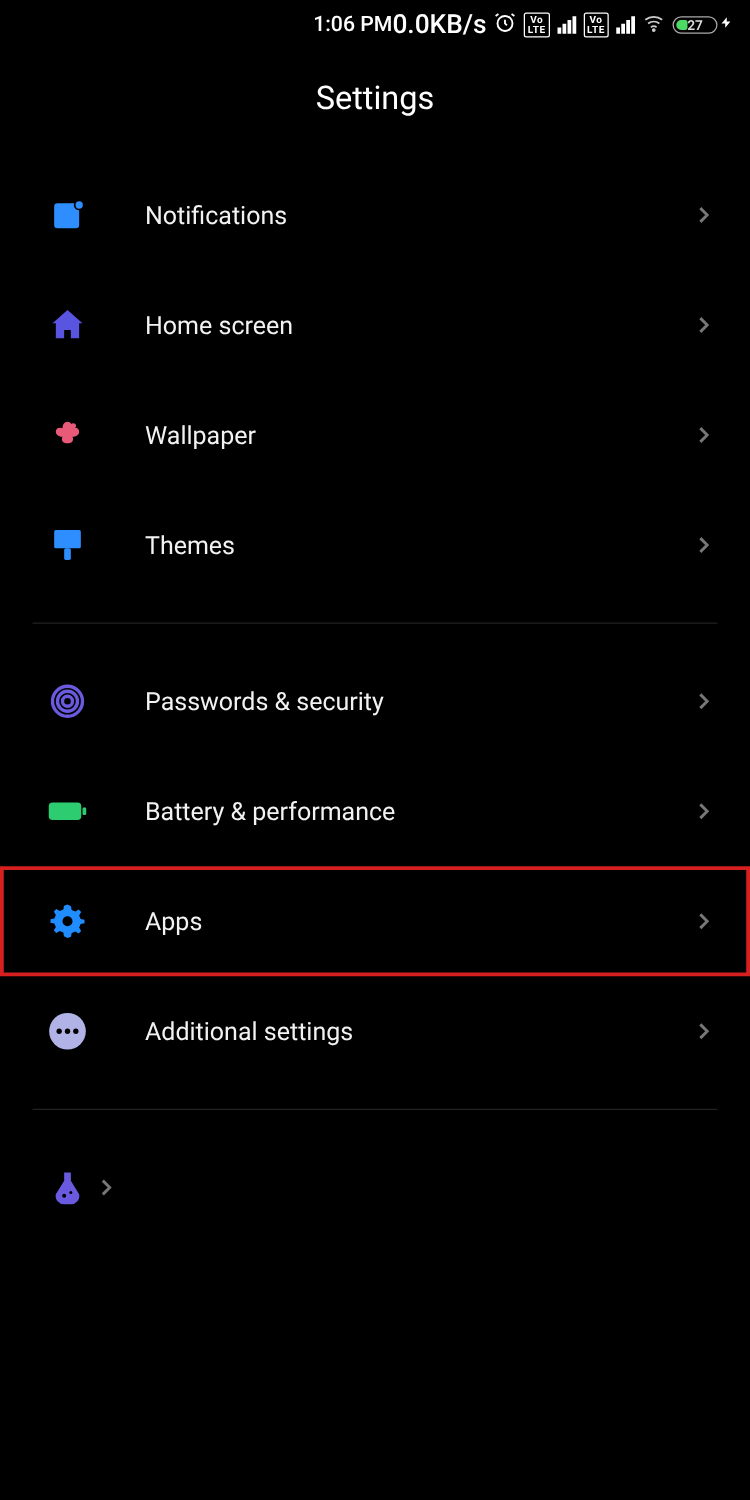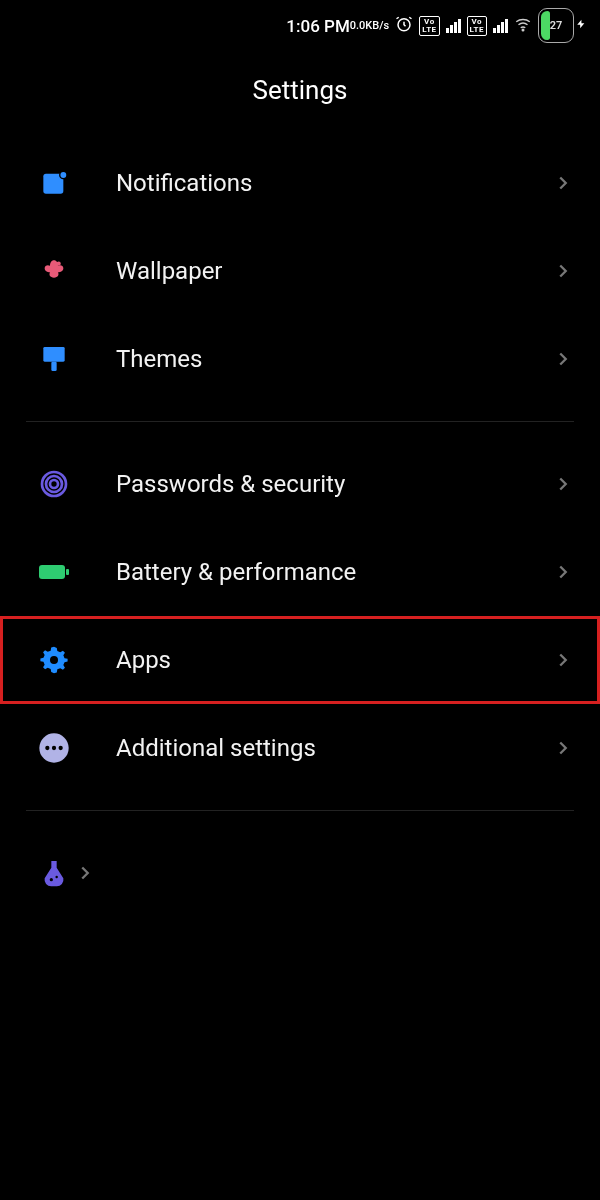--- a/index.html
+++ b/index.html
@@ -1,36 +1,36 @@
 <!DOCTYPE html>
 <html><head>
 <meta charset="utf-8">
 <style>
   * { box-sizing: border-box; margin: 0; padding: 0; }
   html, body { width: 600px; height: 1200px; background: #000; color: #fff; font-family: -apple-system, Roboto, "Helvetica Neue", Arial, sans-serif; }
   .statusbar { display: flex; justify-content: flex-end; align-items: center; padding: 8px 14px 4px 14px; font-size: 17px; font-weight: 500; }
   .statusbar .right { display: flex; align-items: center; gap: 6px; }
-  .statusbar .right .net { font-size: 11px; font-weight: 500; }
+  .statusbar .right .net { font-size: 21px; font-weight: 500; }
   .volte { font-size: 8px; font-weight: 700; line-height: 1; border: 1px solid #fff; border-radius: 2px; padding: 1px 2px; display: inline-flex; flex-direction: column; align-items: center; }
   .volte span { display:block; letter-spacing:0.5px; }
   .signal { display: inline-flex; align-items: flex-end; gap: 1px; }
   .signal i { width: 3px; background: #fff; display: inline-block; }
   .signal i:nth-child(1){height:5px;} .signal i:nth-child(2){height:8px;} .signal i:nth-child(3){height:11px;} .signal i:nth-child(4){height:14px;}
   .battwrap { display: inline-flex; align-items: center; gap: 2px; }
-  .batt { width: 36px; height: 35px; border: 1.5px solid #aaa; border-radius: 9px; position: relative; display: inline-flex; align-items: center; }
+  .batt { width: 36px; height: 14px; border: 1.5px solid #aaa; border-radius: 9px; position: relative; display: inline-flex; align-items: center; }
   .batt::after { content:""; position:absolute; right:-4px; top:5px; width:3px; height:8px; background:#aaa; border-radius:0 2px 2px 0; display:none; }
   .batt .fill { position:absolute; left:2px; top:2px; bottom:2px; width:27%; background:#4cd964; border-radius:7px 3px 3px 7px; }
   .batt .pct { position:relative; width:100%; text-align:center; font-size:11px; font-weight:600; color:#ddd; }
   .bolt { font-size:14px; }
   .title { text-align: center; font-size: 26px; font-weight: 400; padding: 28px 0 34px 0; }
   .list { padding: 0 0 40px 0; }
   .row { display: flex; align-items: center; padding: 20px 26px 20px 34px; min-height: 88px; position: relative; }
   .row.highlight { outline: 3px solid #d62020; outline-offset: -3px; justify-content: center; }
   .icon { width: 40px; height: 40px; display: flex; align-items: center; justify-content: center; flex: 0 0 40px; }
-  .label { flex: 1; font-size: 24px; font-weight: 400; color: #f2f2f2; padding-left: 42px; line-height: 1.25; }
+  .label { flex: 1; font-size: 20px; font-weight: 400; color: #f2f2f2; padding-left: 42px; line-height: 1.25; }
   .chev { width: 22px; height: 22px; flex: 0 0 22px; }
   .chev svg { width: 100%; height: 100%; }
   .divider { height: 1px; background: #222; margin: 18px 26px; }
 </style>
 </head>
 <body>
 
 <div class="statusbar">
   <div>1:06 PM</div>
   <div class="right">
@@ -95,20 +95,31 @@
           <circle cx="19" cy="6" r="3.2" fill="#000"></circle>
           <circle cx="19" cy="6" r="2.2" fill="#2f8eff"></circle>
         </svg>
     </div>
     <div class="label">Notifications</div>
     <div class="chev"><svg viewBox="0 0 24 24" fill="none" stroke="#777" stroke-width="2.5">
           <path d="M9 6l6 6-6 6"></path>
         </svg></div>
   </div>
 
+  <div class="row">
+    <div class="icon">
+      <svg width="32" height="32" viewBox="0 0 24 24" fill="#5a55e0">
+          <path d="M12 3l9 8h-2v9h-5v-5h-4v5H5v-9H3z"></path>
+        </svg>
+    </div>
+    <div class="label">Home screen</div>
+    <div class="chev"><svg viewBox="0 0 24 24" fill="none" stroke="#777" stroke-width="2.5">
+          <path d="M9 6l6 6-6 6"></path>
+        </svg></div>
+  </div>
 
   <div class="row">
     <div class="icon">
       <svg width="32" height="32" viewBox="0 0 24 24" fill="#e85a78">
           <path d="M12 4c2 0 3 2 3 4 2-1 4 0 4 2s-2 3-4 3c1 2 0 4-3 4s-4-2-3-4c-2 0-4-1-4-3s2-3 4-2c0-2 1-4 3-4z"></path>
           <circle cx="15.5" cy="6.5" r="1.6" fill="#e85a78"></circle>
         </svg>
     </div>
     <div class="label">Wallpaper</div>
     <div class="chev"><svg viewBox="0 0 24 24" fill="none" stroke="#777" stroke-width="2.5">

